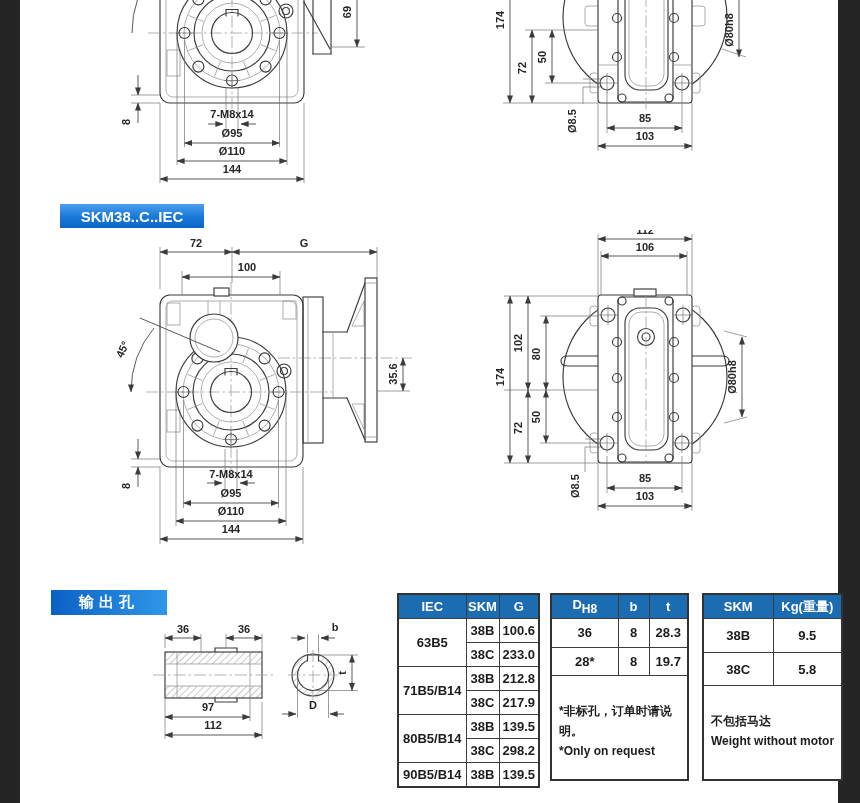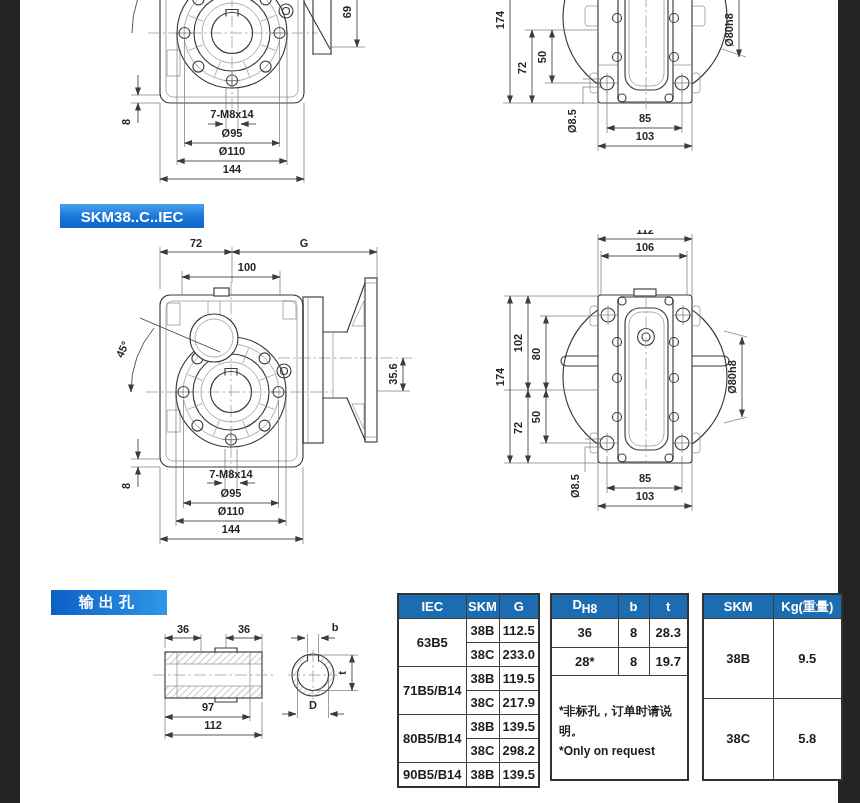--- a/index.html
+++ b/index.html
@@ -448,30 +448,30 @@
     <tr>
       <th>IEC</th>
       <th>SKM</th>
       <th>G</th>
     </tr>
   </thead>
   <tbody>
     <tr>
       <td rowspan="2">63B5</td>
       <td>38B</td>
-      <td>112.5</td>
+      <td>100.6</td>
     </tr>
     <tr>
       <td>38C</td>
       <td>233.0</td>
     </tr>
     <tr>
       <td rowspan="2">71B5/B14</td>
       <td>38B</td>
-      <td>119.5</td>
+      <td>212.8</td>
     </tr>
     <tr>
       <td>38C</td>
       <td>217.9</td>
     </tr>
     <tr>
       <td rowspan="2">80B5/B14</td>
       <td>38B</td>
       <td>139.5</td>
     </tr>
@@ -533,16 +533,22 @@
   </thead>
   <tbody>
     <tr>
       <td>38B</td>
       <td>9.5</td>
     </tr>
     <tr>
       <td>38C</td>
       <td>5.8</td>
     </tr>
+    <tr>
+      <td class="notes" colspan="2">
+        <div>不包括马达</div>
+        <div>Weight without motor</div>
+      </td>
+    </tr>
   </tbody>
 </table>
 
 </div>
 
 </body></html>

